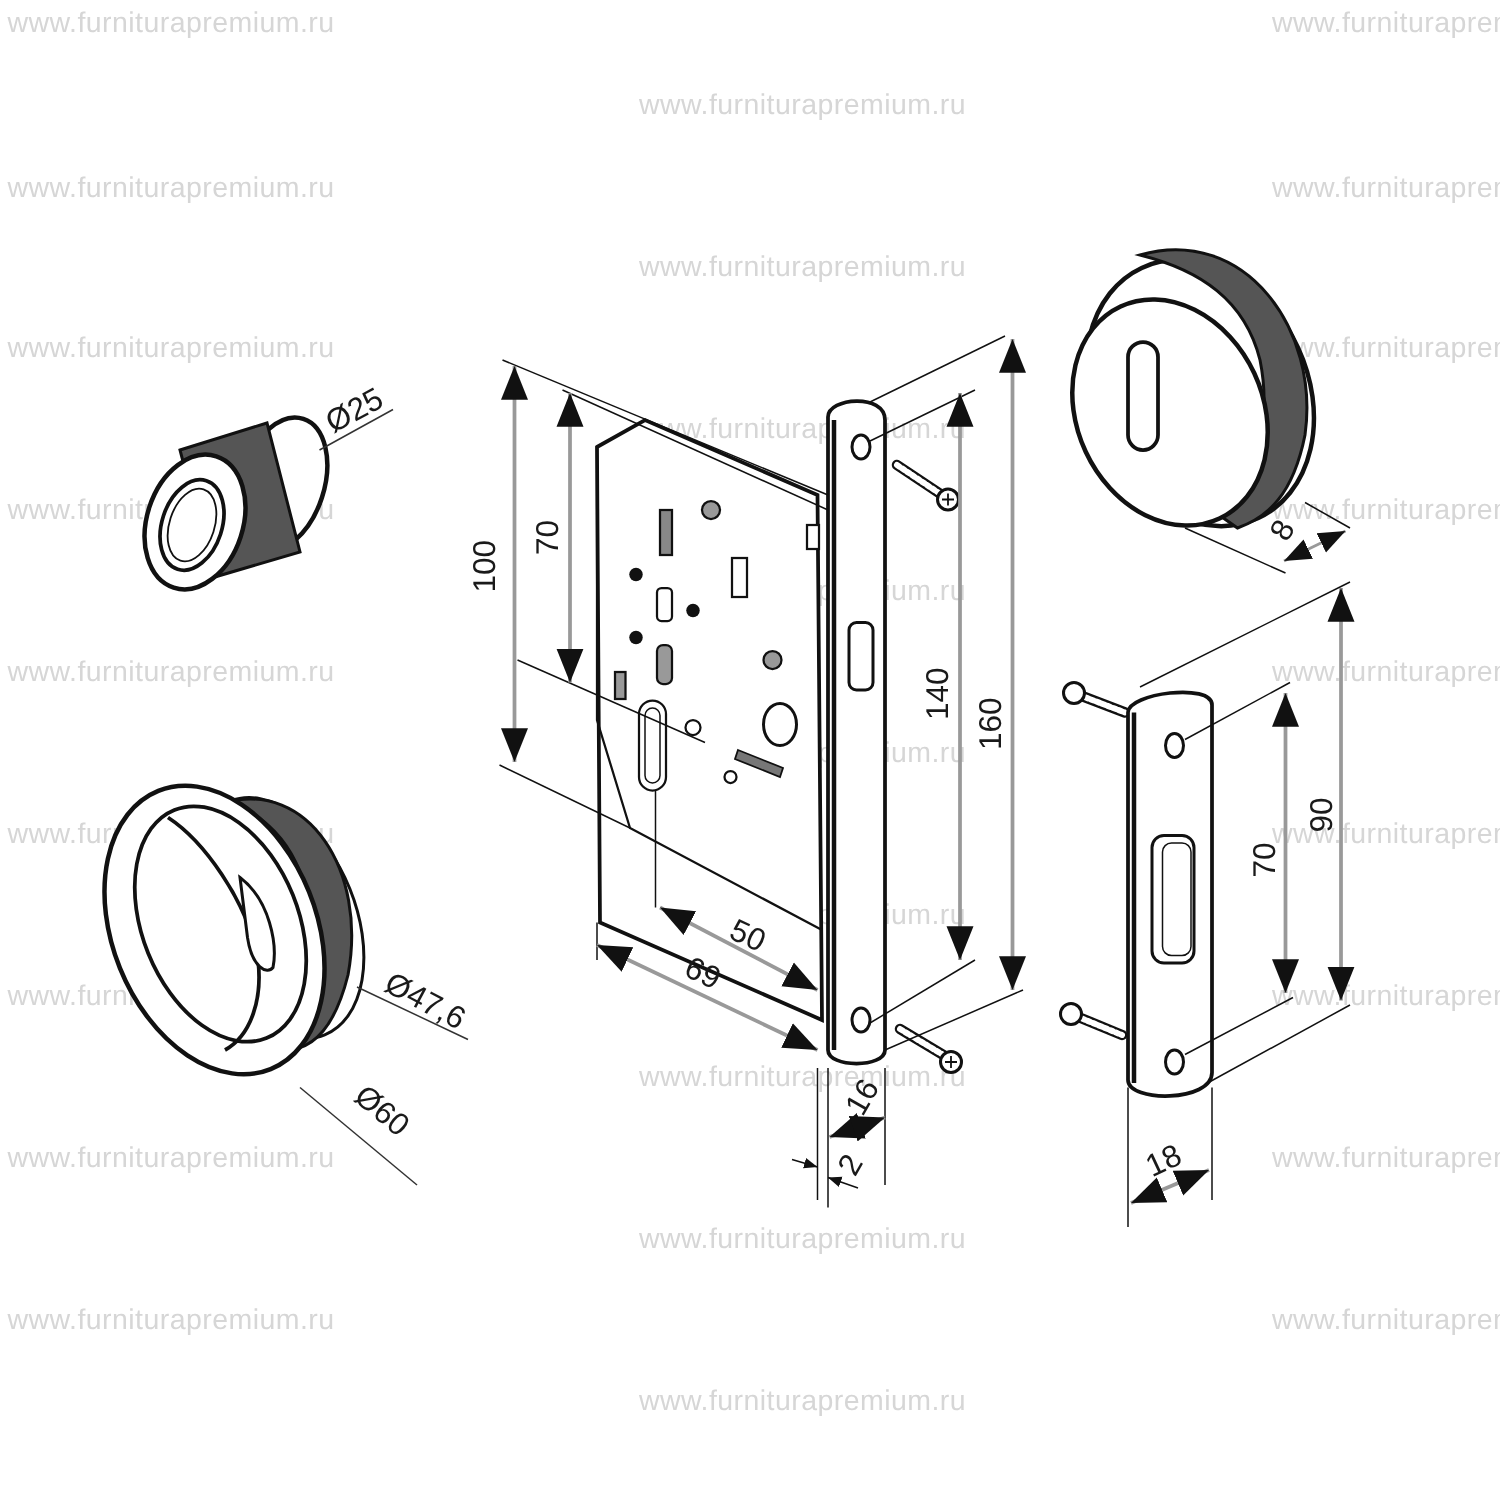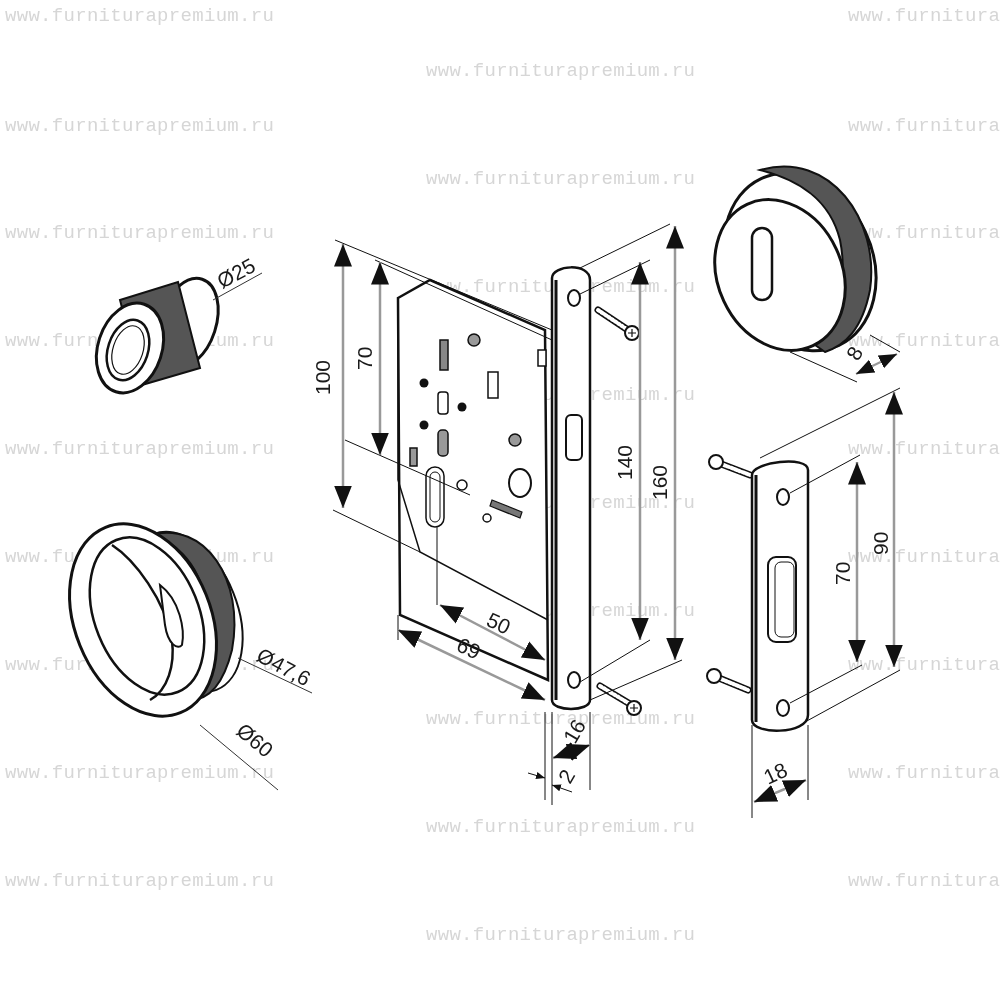--- a/index.html
+++ b/index.html
@@ -1,17 +1,17 @@
 <!DOCTYPE html>
 <html><head>
 <meta charset="utf-8">
 <style>
   html, body { margin: 0; padding: 0; background: #ffffff; }
   body { width: 1000px; height: 1000px; position: relative; overflow: hidden; font-family: "Liberation Sans", sans-serif; }
-  .wm { position: absolute; font-family: Liberation Mono, monospace; font-size: 19px; color: #d6d6d6; letter-spacing: 0.3px; white-space: nowrap; pointer-events: none; }
+  .wm { position: absolute; font-family: Liberation Sans, sans-serif; font-size: 19px; color: #d6d6d6; letter-spacing: 0.3px; white-space: nowrap; pointer-events: none; }
   svg.drawing { position: absolute; left: 0; top: 0; }
   .dimtext { font-family: "Liberation Sans", sans-serif; font-size: 21px; fill: #1a1a1a; }
 </style>
 </head>
 <body>
 
 <div id="watermarks">
     <div class="wm" style="left: 5px; top: 5px; color: rgb(214, 214, 214);">www.furniturapremium.ru</div>
     <div class="wm" style="left: 848px; top: 5px; color: rgb(214, 214, 214);">www.furniturapremium.ru</div>
     <div class="wm" style="left: 426px; top: 60px; color: rgb(214, 214, 214);">www.furniturapremium.ru</div>

